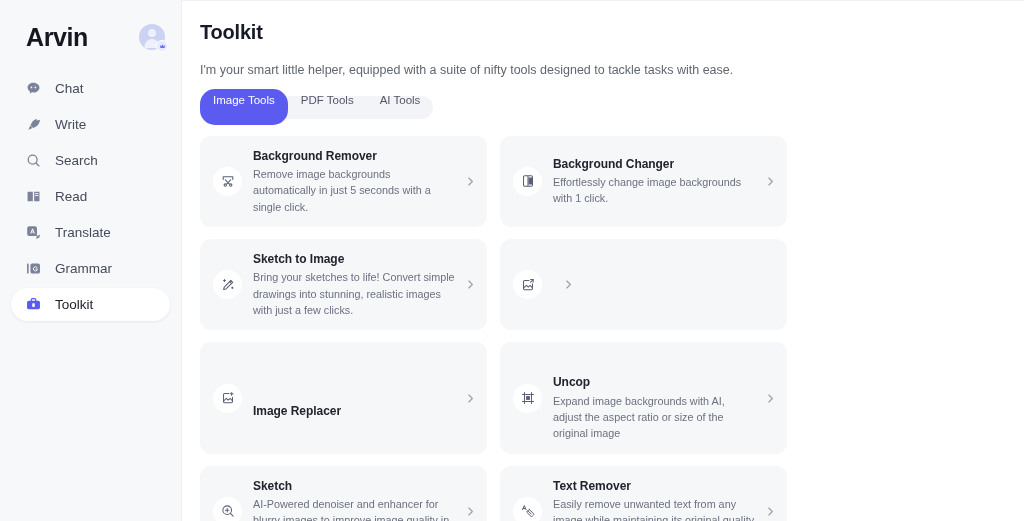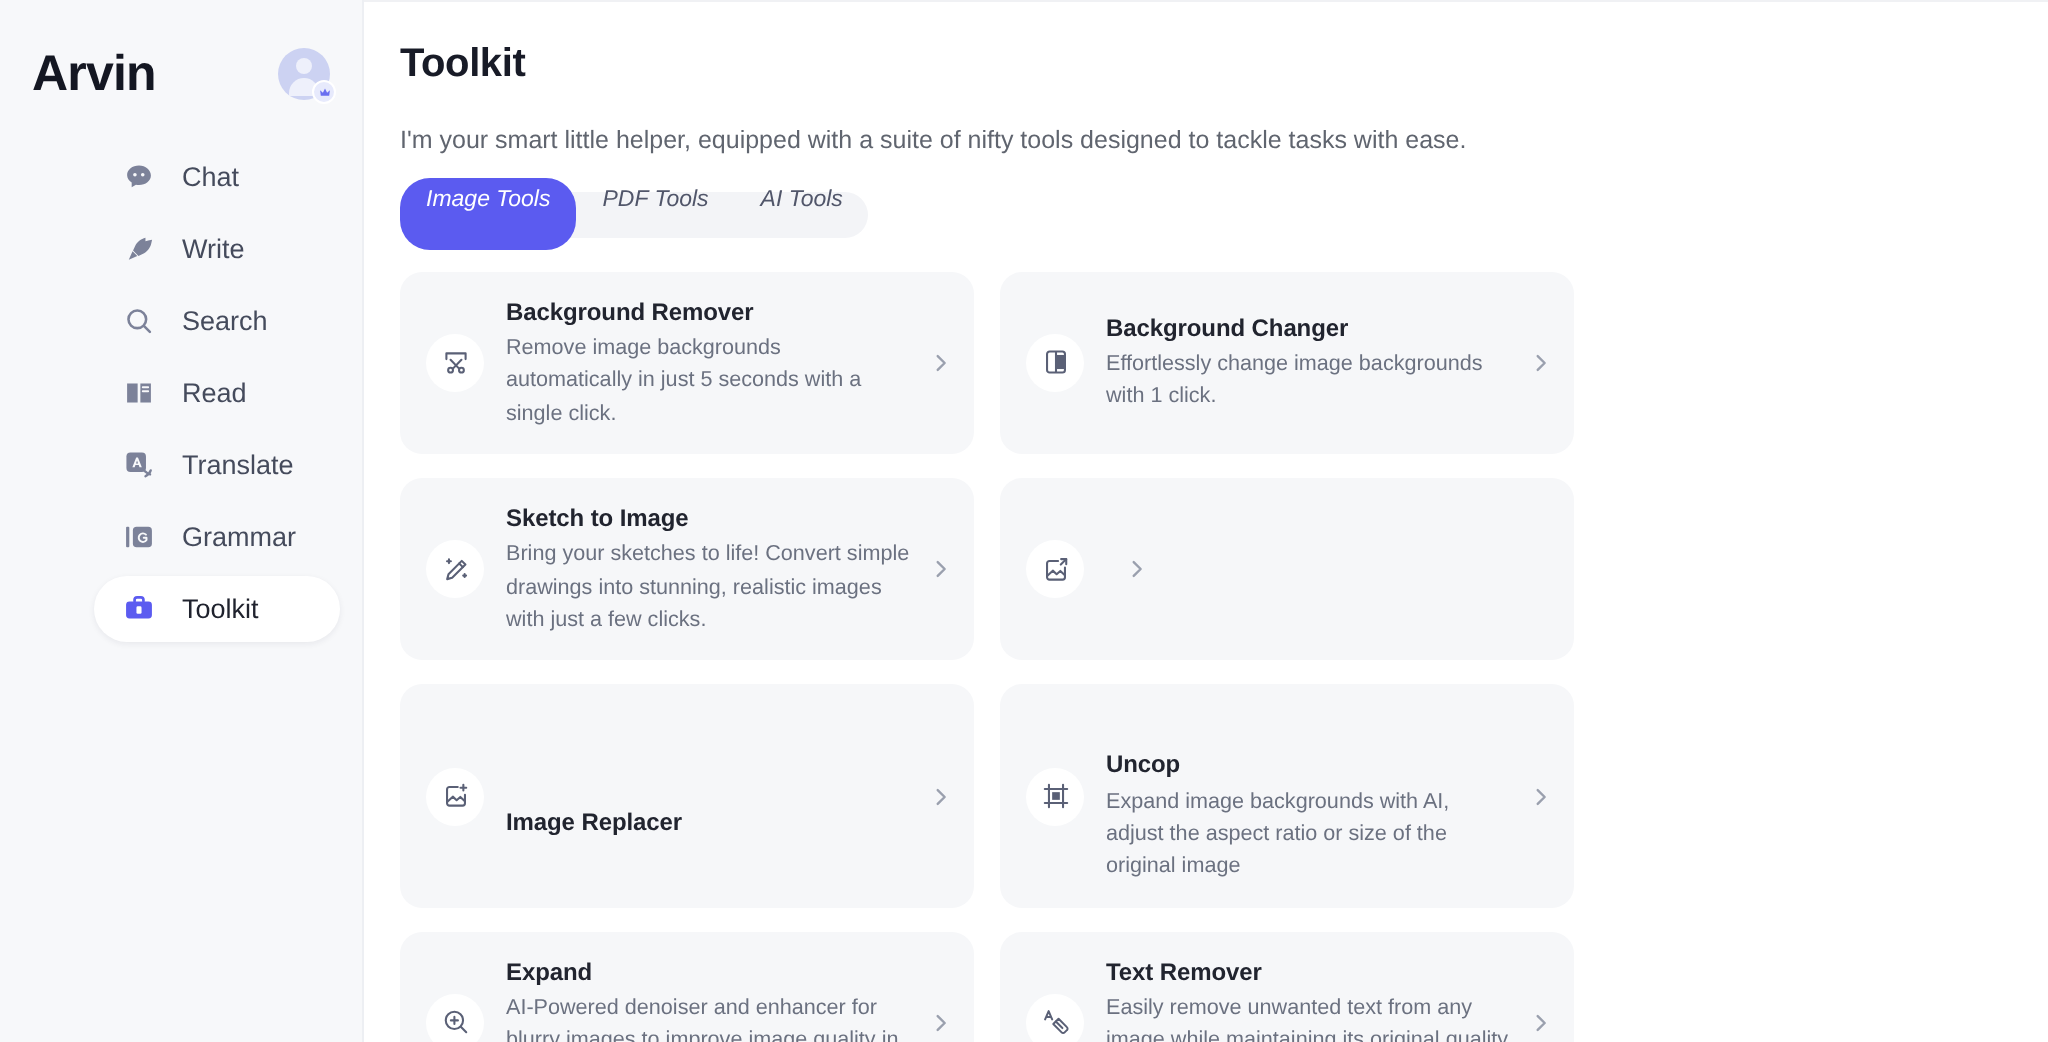--- a/index.html
+++ b/index.html
@@ -31,21 +31,21 @@
     background: #f7f8fa;
     border-right: 1px solid #edeff3;
     padding: 0;
     position: relative;
   }
 
   .brand-row {
     display: flex;
     align-items: center;
     justify-content: space-between;
-    padding: 18px 16px 0 16px;
+    padding: 18px 16px 0 26px;
     height: 56px;
   }
 
   .brand-name {
     font-size: 25px;
     font-weight: 700;
     letter-spacing: -0.4px;
     color: #141722;
     line-height: 1;
   }
@@ -96,21 +96,20 @@
     justify-content: center;
   }
   .avatar .badge svg { display: block; }
 
   .nav {
     margin-top: 16px;
     padding: 0 11px;
     display: flex;
     flex-direction: column;
     gap: 3px;
-    margin-left: 36px;
   }
 
   .nav-item {
     display: flex;
     align-items: center;
     gap: 13px;
     height: 33px;
     padding: 0 14px;
     border-radius: 17px;
     cursor: pointer;
@@ -172,21 +171,20 @@
   }
   .tab {
     font-size: 11.5px;
     color: #51566a;
     padding: 0 13px;
     height: 36px;
     line-height: 23px;
     border-radius: 15px;
     cursor: pointer;
     white-space: nowrap;
-    font-style: italic;
   }
   .tab.active {
     background: #5b5bf0;
     color: #ffffff;
     font-weight: 400;
   }
 
   
   .grid {
     margin-top: 17px;
@@ -488,21 +486,21 @@
 
       <div class="card h3">
         <span class="card-icon">
           <svg width="16" height="16" viewBox="0 0 20 20" fill="none" stroke="currentColor" stroke-width="1.3" stroke-linecap="round" stroke-linejoin="round">
             <circle cx="9" cy="9" r="5.4"></circle>
             <path d="M9 6.8v4.4M6.8 9h4.4"></path>
             <path d="M13 13l3.4 3.4"></path>
           </svg>
         </span>
         <span class="card-text" style="display: block;">
-          <span class="card-title" style="display: block;">Expand</span>
+          <span class="card-title" style="display: block;">Sketch</span>
           <span class="card-desc" style="display: block;">AI-Powered denoiser and enhancer for blurry images to improve image quality in seconds</span>
         </span>
         <span class="card-chevron">
           <svg width="11" height="11" viewBox="0 0 12 12" fill="none" stroke="currentColor" stroke-width="1.3" stroke-linecap="round" stroke-linejoin="round">
               <path d="M4.2 2.2 8 6l-3.8 3.8"></path>
             </svg>
         </span>
       </div>
 
       <div class="card h4">

